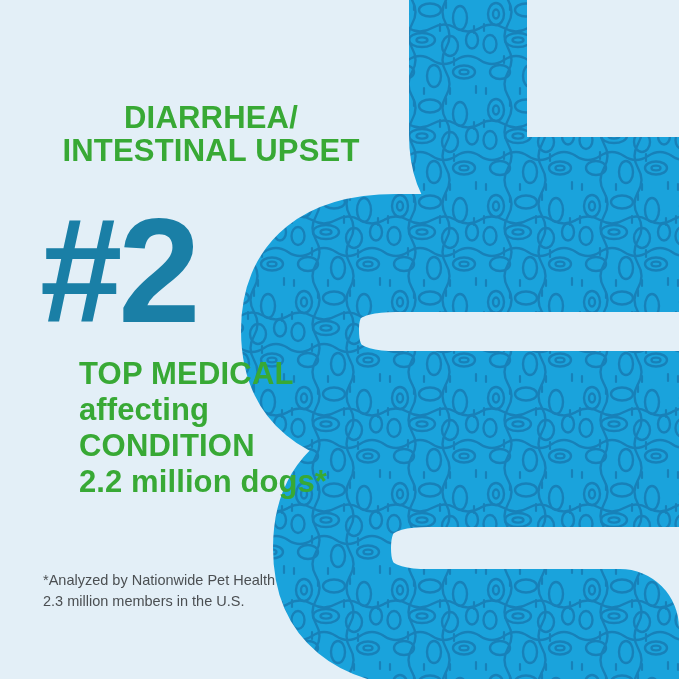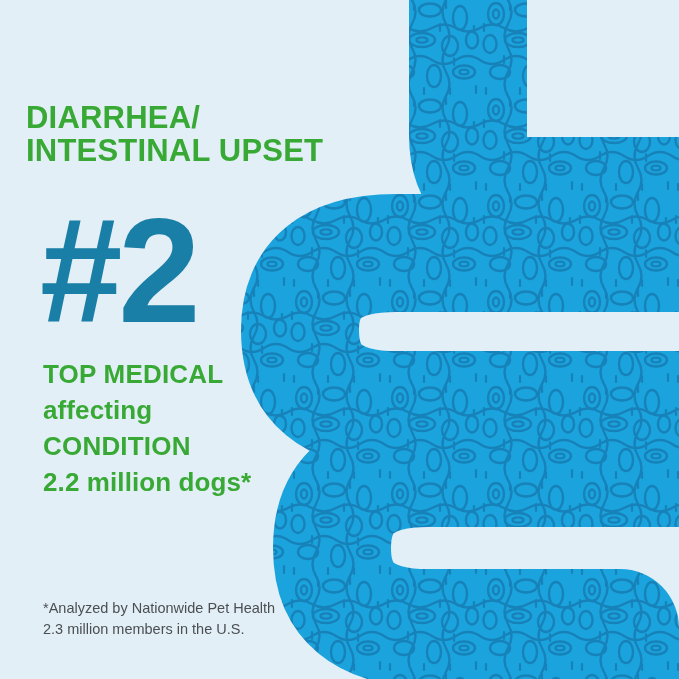--- a/index.html
+++ b/index.html
@@ -30,23 +30,24 @@
 
   
   #text-layer {
     position: absolute;
     inset: 0;
     z-index: 2;
   }
 
   .headline-block {
     position: absolute;
-    left: 26px;
+    left: 46px;
     top: 101px;
     width: 330px;
+    text-align: center;
   }
   .headline-line {
     font-size: 31px;
     line-height: 33px;
     font-weight: bold;
     letter-spacing: 0.2px;
     color: #38a935;
     white-space: nowrap;
   }
 
@@ -66,37 +67,37 @@
     white-space: nowrap;
   }
 
   .subhead-block {
     position: absolute;
     left: 43px;
     top: 356px;
     width: 330px;
   }
   .subhead-line {
-    font-size: 26px;
+    font-size: 31px;
     line-height: 36px;
     font-weight: bold;
     letter-spacing: 0.2px;
     color: #38a935;
     white-space: nowrap;
+    margin-left: 36px;
   }
   .subhead-line.lower {
     letter-spacing: 0.1px;
   }
 
   .footnote-block {
     position: absolute;
     left: 43px;
     top: 570px;
     width: 340px;
-    margin-top: 28px;
   }
   .footnote-line {
     font-size: 14.5px;
     line-height: 21px;
     font-weight: normal;
     color: #4b4f52;
     white-space: nowrap;
   }
 </style>
 </head>

